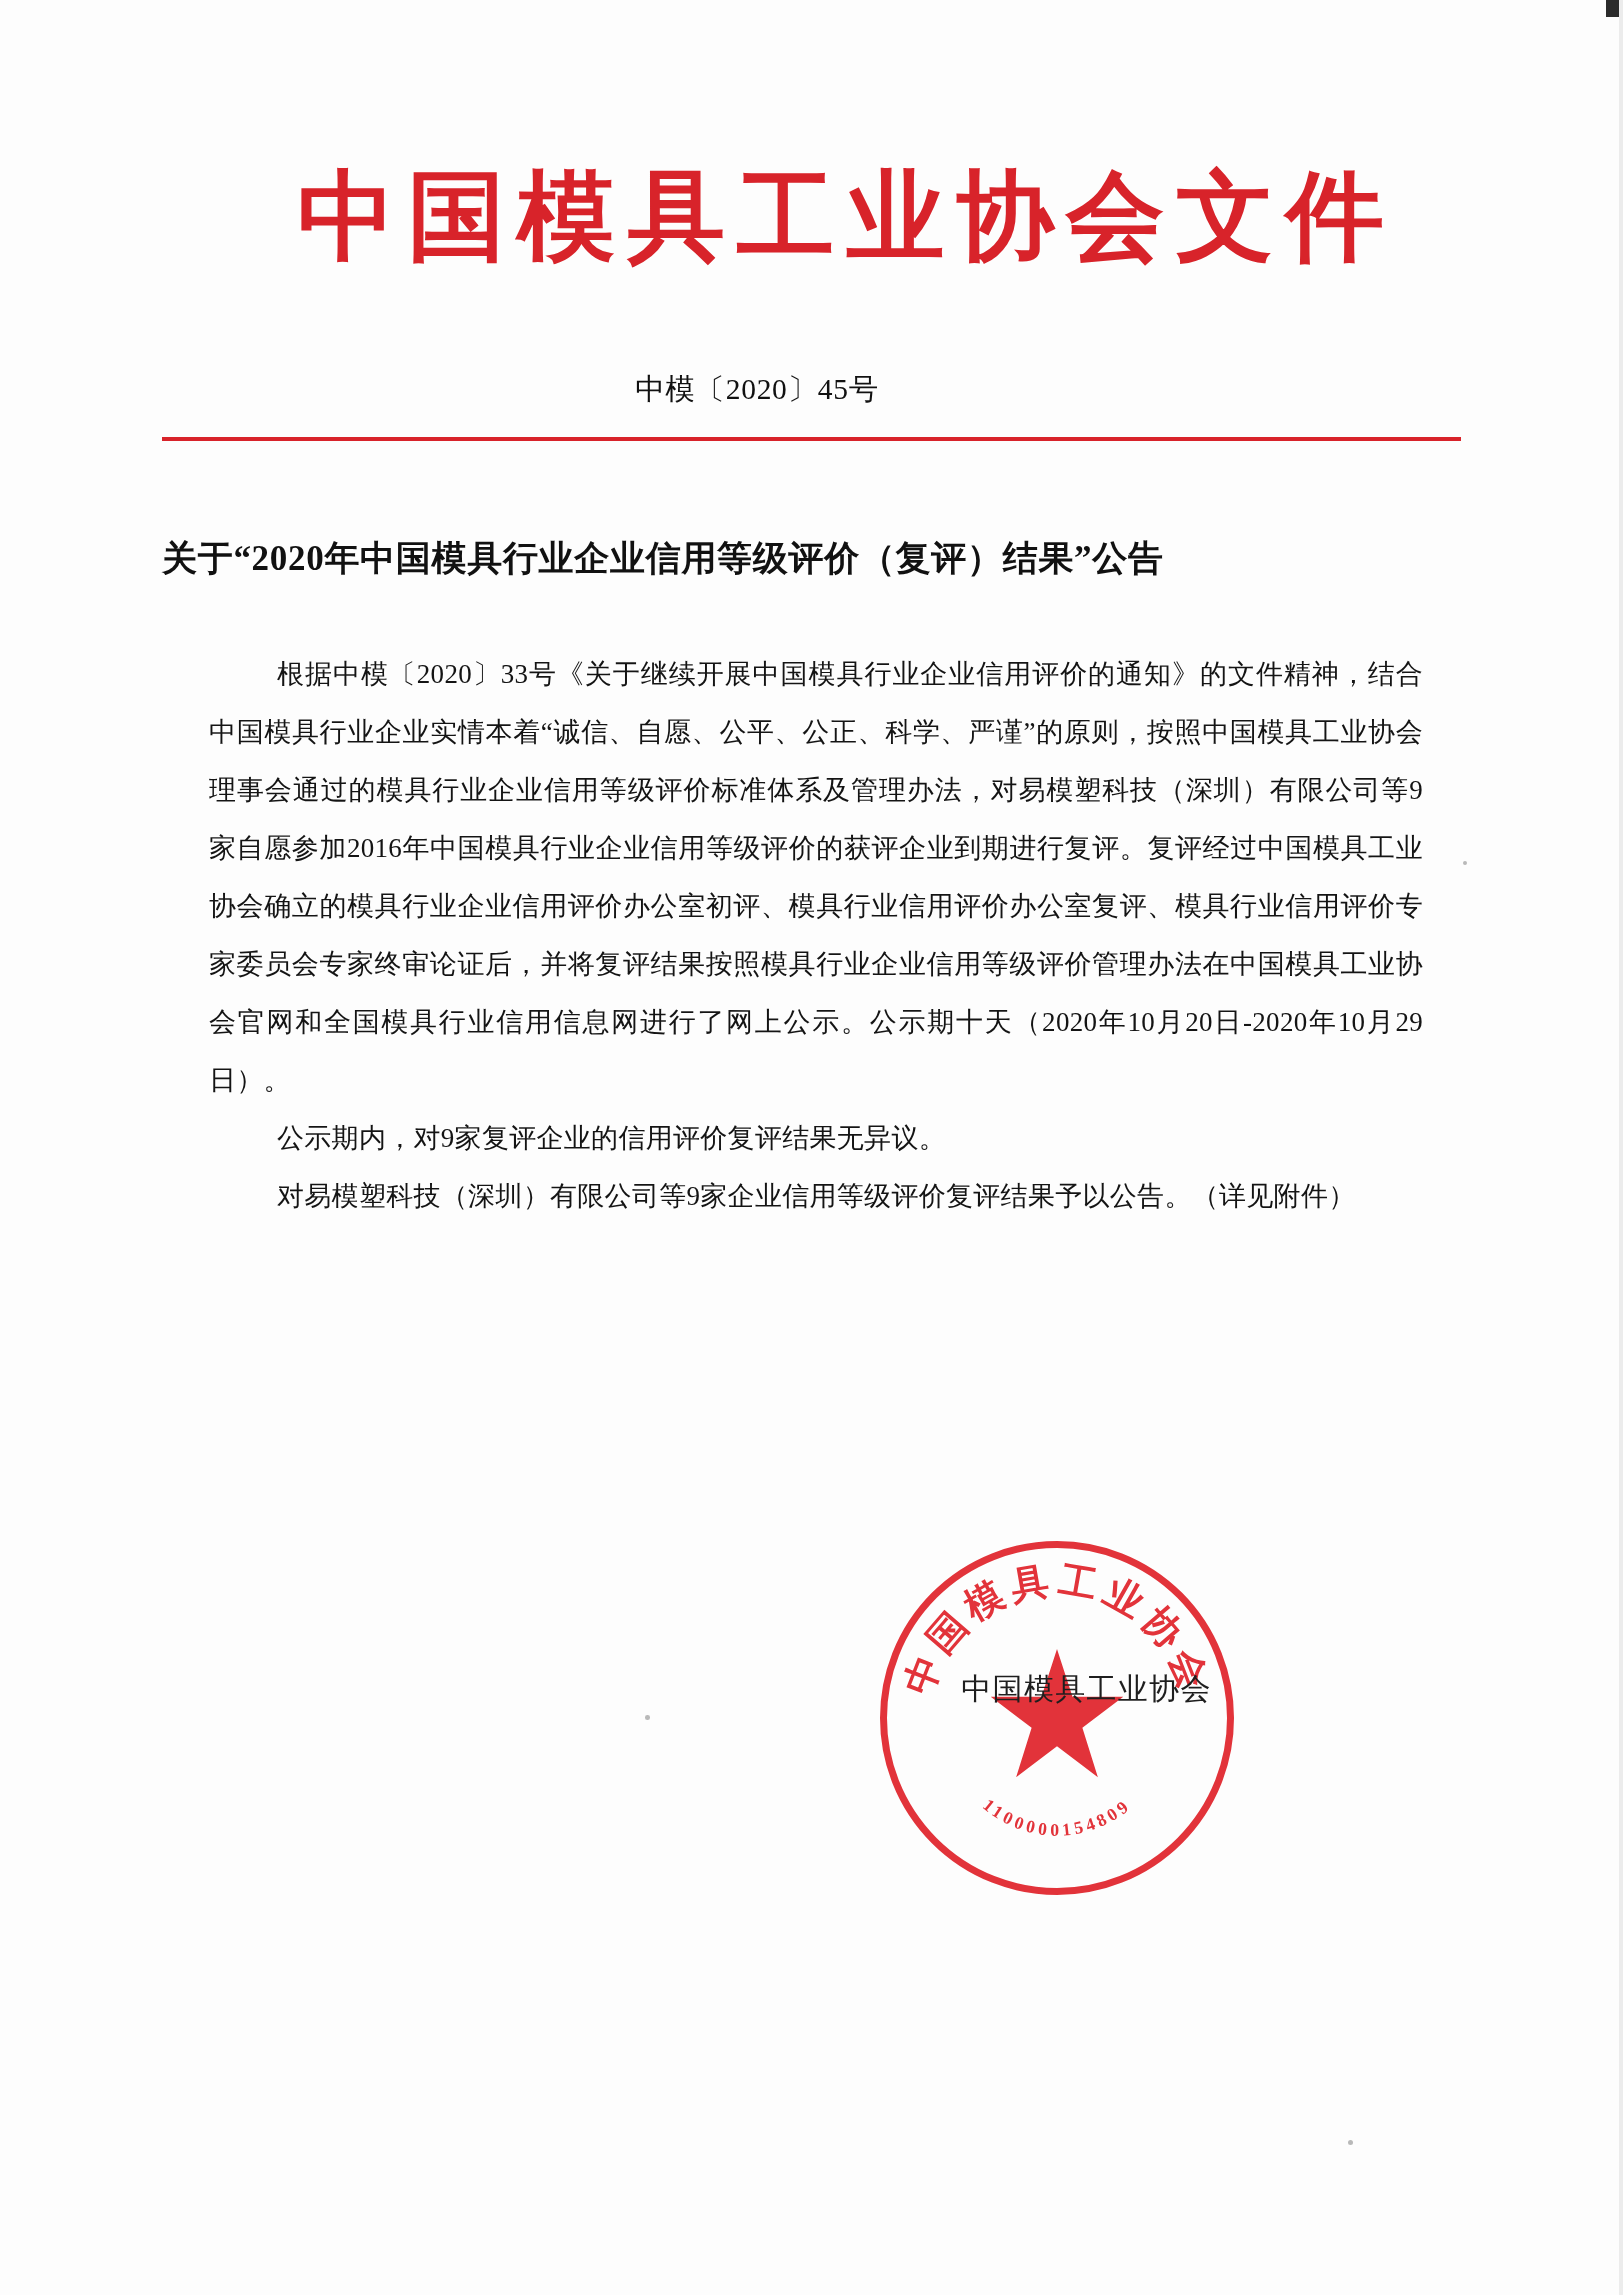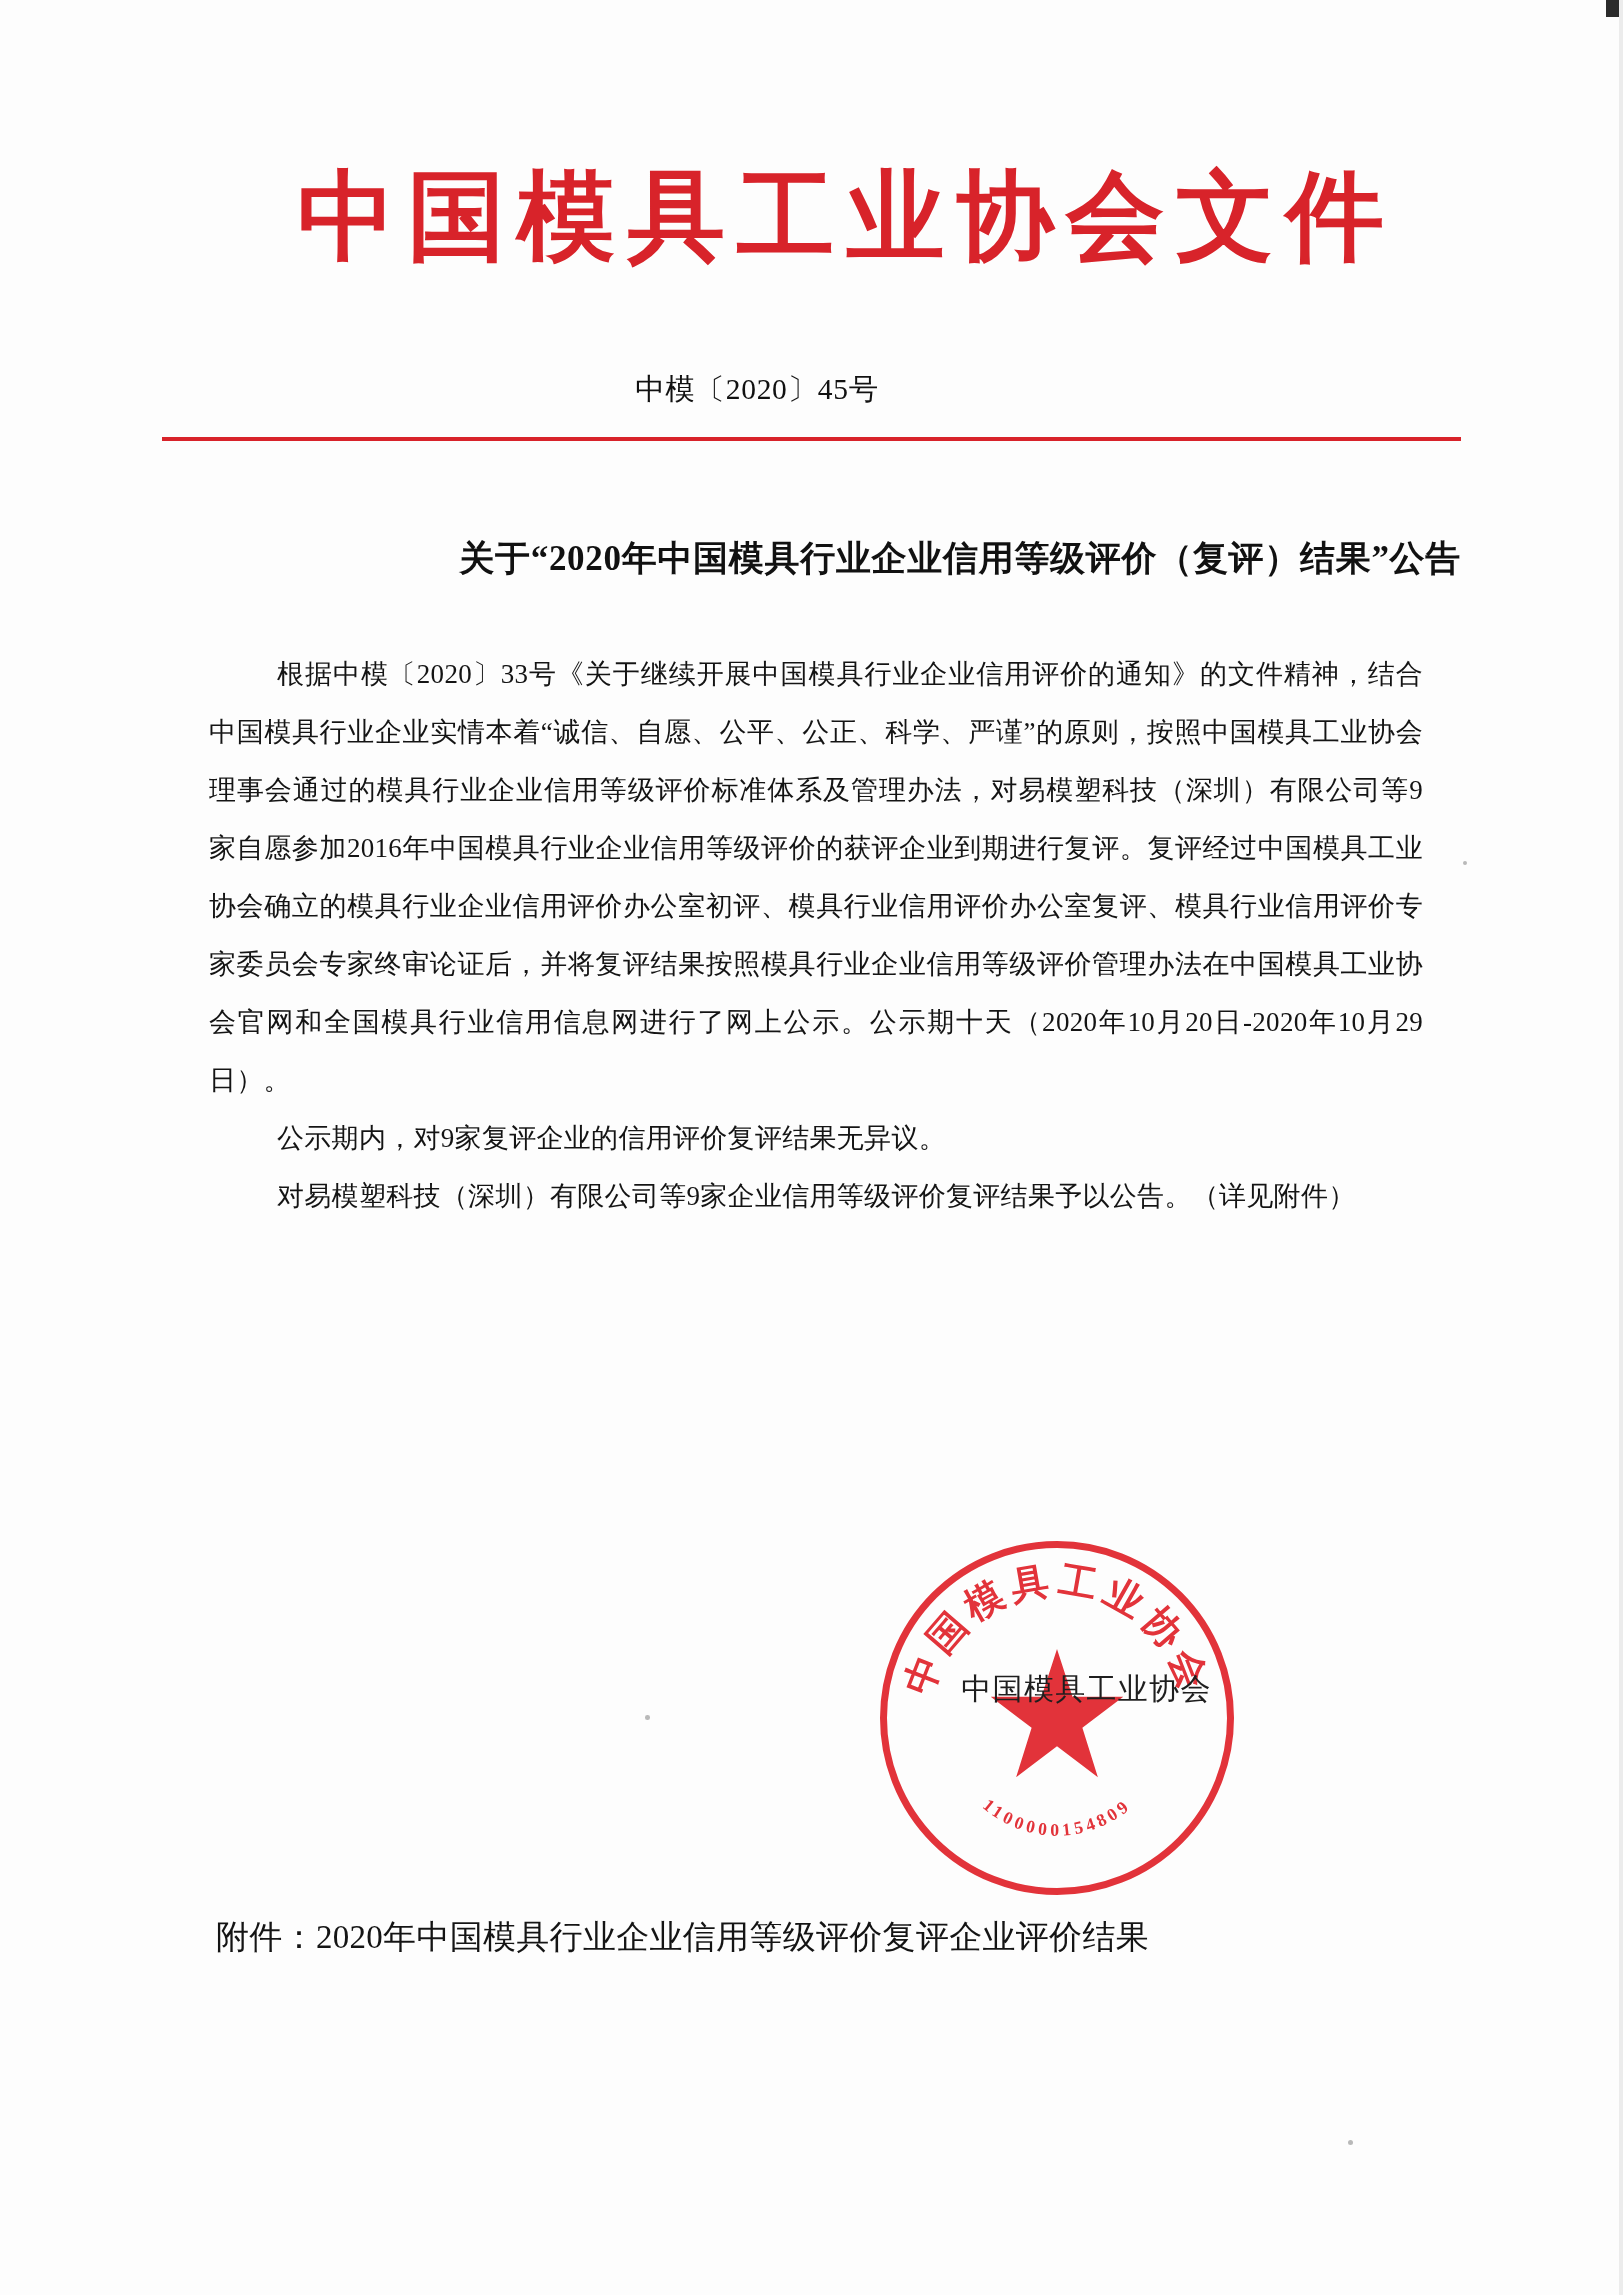--- a/index.html
+++ b/index.html
@@ -68,21 +68,21 @@
     width: 1299px;
     height: 3.9px;
     background: #d8232a;
   }
 
   .doc-title {
     position: absolute;
     top: 535px;
     left: 162px;
     width: 1299px;
-    text-align: right;
+    text-align: left;
     font-size: 35px;
     font-weight: bold;
     color: #111;
     letter-spacing: 0.7px;
   }
 
   .body-text {
     position: absolute;
     top: 645px;
     left: 209px;
@@ -194,22 +194,19 @@
     </svg>
     <svg class="star" viewBox="0 0 100 100">
       <polygon points="50,3 61,37 97,37 68,59 79,94 50,72 21,94 32,59 3,37 39,37" fill="#e0242c"></polygon>
     </svg>
   </div>
 
   <div class="seal-sign">
     <div>中国模具工业协会</div>
   </div>
 
-  <div class="attachment">
-    <span>附件：</span><span>2020年中国模具行业企业信用等级评价复评企业评价结果</span>
-  </div>
 
   <div class="speck" style="top:1715px;left:645px;width:4.6px;height:4.6px;"></div>
   <div class="speck" style="top:2140px;left:1348px;width:5.2px;height:5.2px;"></div>
   <div class="speck" style="top:861px;left:1463px;width:3.9px;height:3.9px;"></div>
 
 </div>
 
 
 </body></html>

